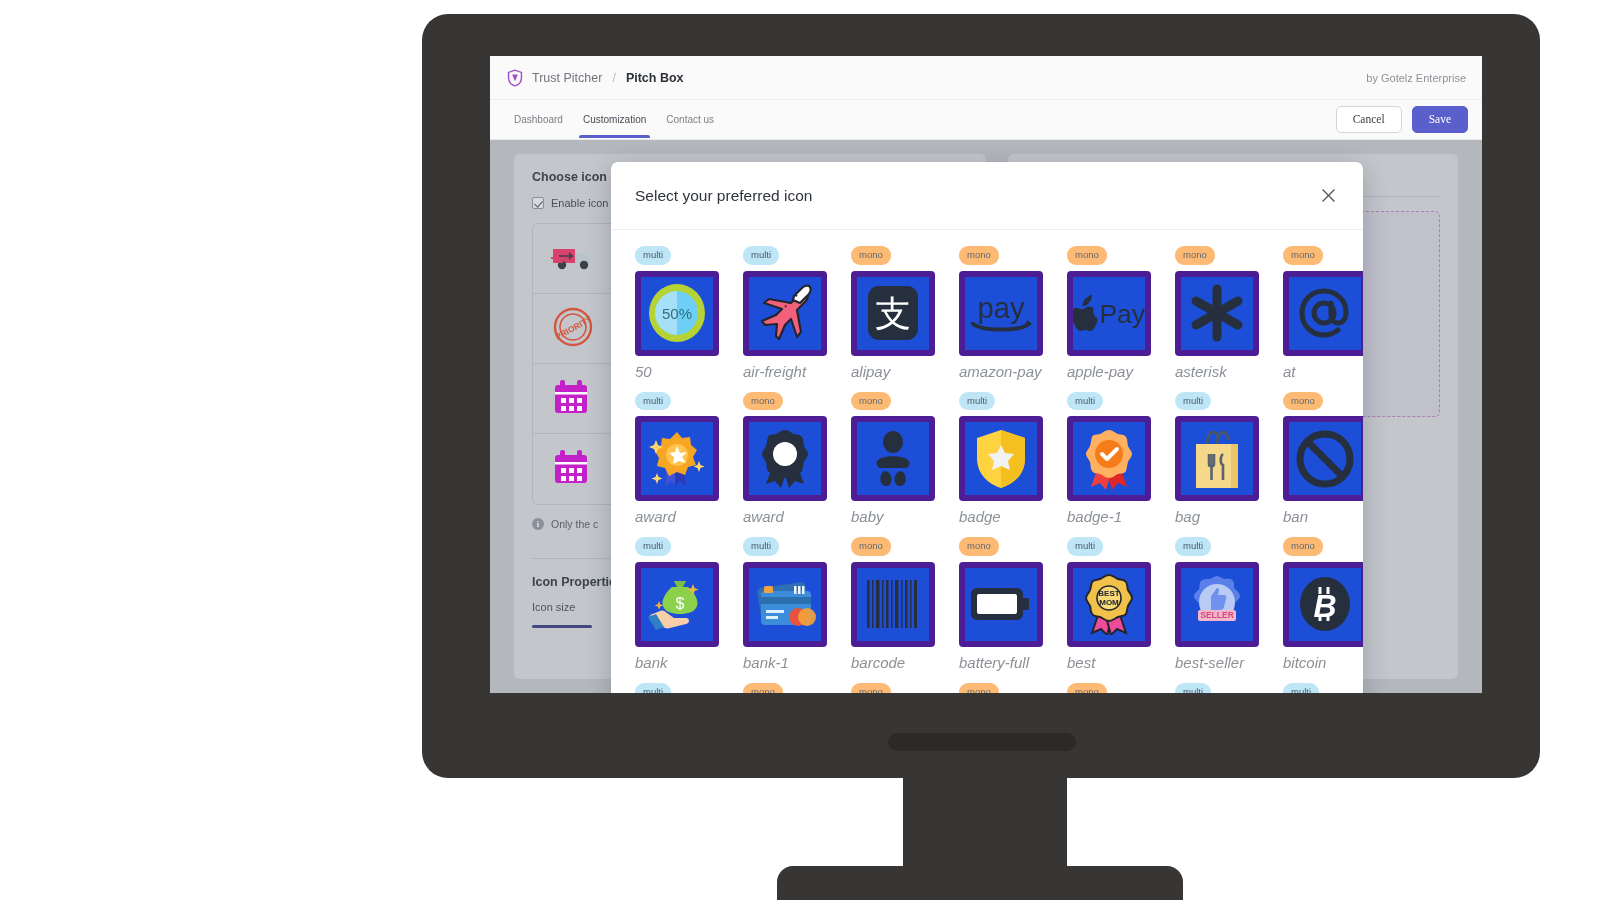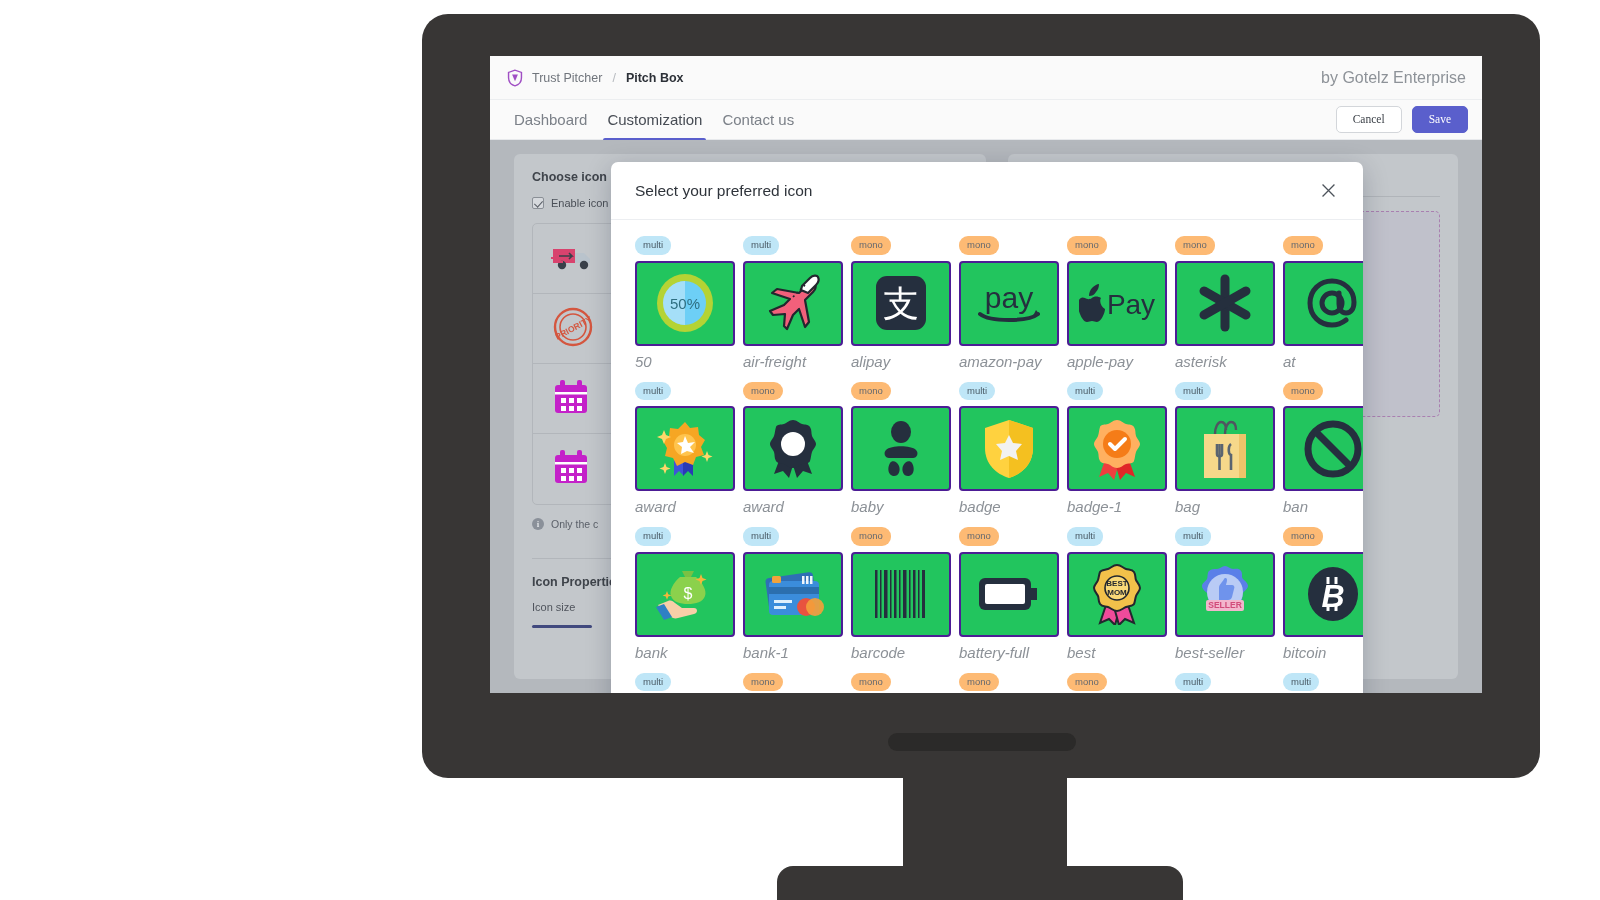--- a/index.html
+++ b/index.html
@@ -66,30 +66,30 @@
   .app-topbar {
     position: relative; height: 44px; background: #fafafa;
     border-bottom: 1px solid #eceef0;
     display: flex; align-items: center; padding: 0 16px;
   }
   .brand { display: flex; align-items: center; gap: 8px; }
   .brand-logo { width: 18px; height: 18px; display:block; }
   .brand-name { font-size: 12.5px; color: #70757c; }
   .brand-sep { font-size: 12.5px; color: #b6babf; margin: 0 2px; }
   .brand-page { font-size: 12.5px; color: #2d3138; font-weight: 700; }
-  .by-line { margin-left: auto; font-size: 16px; color: #8d9298; }
+  .by-line { margin-left: auto; font-size: 11px; color: #8d9298; }
 
   
   .app-nav {
     position: relative; height: 40px; background: #fafafa;
     border-bottom: 1px solid #e7e9ec;
     display: flex; align-items: center; padding: 0 14px;
   }
   .nav-item {
-    font-size: 15px; color: #7b8088; padding: 12px 10px 13px;
+    font-size: 10px; color: #7b8088; padding: 12px 10px 13px;
     position: relative; cursor: pointer;
   }
   .nav-item.active { color: #474c54; }
   .nav-item.active::after {
     content: ""; position: absolute; left: 6px; right: 6px; bottom: 0;
     height: 3px; background: #5a5fcc; border-radius: 2px 2px 0 0;
   }
   .nav-actions { margin-left: auto; display: flex; gap: 10px; align-items: center; }
   .btn {
     font-size: 11.5px; border-radius: 5px; padding: 7px 16px;
@@ -159,21 +159,21 @@
   
   .modal-overlay { position: absolute; inset: 0; }
   .modal {
     position: absolute; left: 121px; top: 106px;
     width: 752px; height: 560px;
     background: #fff; border-radius: 7px;
     box-shadow: 0 6px 26px rgba(10,20,40,.22);
     overflow: hidden; display: flex; flex-direction: column;
   }
   .modal-head {
-    height: 58px; flex: none; display: flex; align-items: center;
+    height: 68px; flex: none; display: flex; align-items: center;
     padding: 0 24px; border-bottom: 1px solid #eceef1;
   }
   .modal-title { font-size: 15.5px; color: #2f343b; }
   .modal-close {
     margin-left: auto; width: 22px; height: 22px; cursor: pointer;
     display: flex; align-items: center; justify-content: center;
   }
   .modal-body { padding: 14px 16px 0 24px; overflow: hidden; flex: 1; }
 
   .grid {
@@ -181,22 +181,22 @@
     column-gap: 23px; row-gap: 0px;
   }
   .cell { width: 85px; }
   .tag {
     display: inline-block; font-size: 9.5px; line-height: 1;
     padding: 4px 8px 5px; border-radius: 9px; margin-bottom: 6px;
   }
   .tag.multi { background: #bfe6f7; color: #4a5b66; }
   .tag.mono  { background: #fdba74; color: #65696f; }
   .tile {
-    width: 100px; height: 85px; border: 2px solid #4c1d95;
-    border-radius: 4px; background: #22c55e; cursor: pointer;
+    width: 84px; height: 85px; border: 6px solid #4c1d95;
+    border-radius: 4px; background: #1d4ed8; cursor: pointer;
     display: flex; align-items: center; justify-content: center;
   }
   .tile svg, .tile .glyph { display: block; }
   .cell-name {
     font-size: 15px; font-style: italic; color: #8c9197;
     margin-top: 7px; margin-bottom: 10px; white-space: nowrap;
     overflow: hidden; text-overflow: ellipsis;
   }
 </style>
 </head>

